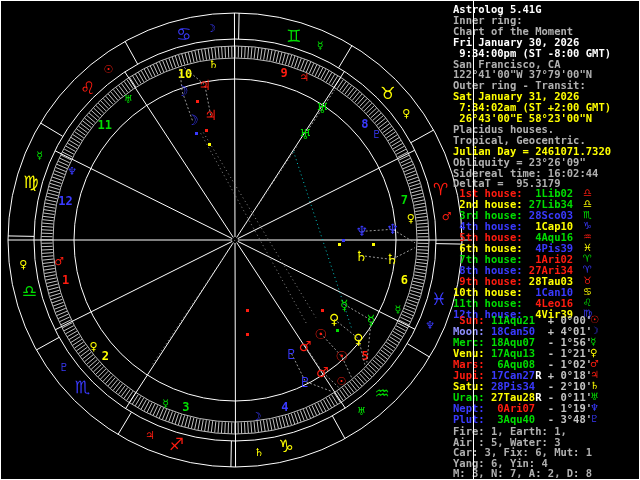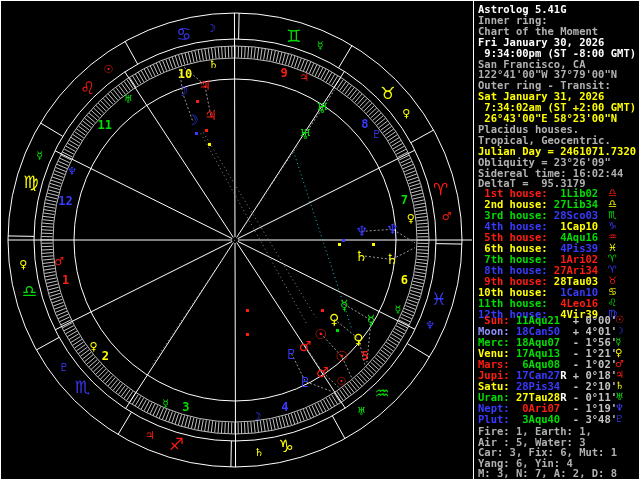--- a/index.html
+++ b/index.html
@@ -1,21 +1,21 @@
 <!DOCTYPE html>
 <html><head>
 <meta charset="utf-8">
 <style>
   html,body{margin:0;padding:0;background:#000;}
   #screen{position:relative;width:640px;height:480px;background:#000;overflow:hidden;
           font-family:"DejaVu Sans Mono", monospace;}
   #frame{position:absolute;left:0;top:0;width:638px;height:478px;border:1px solid #fff;pointer-events:none;}
   #divider{position:absolute;left:473px;top:0;width:1px;height:480px;background:#fff;}
   #wheel{position:absolute;left:0;top:0;}
-  #panel{position:absolute;left:478px;top:0;width:160px;height:480px;font-weight:bold;
+  #panel{position:absolute;left:453px;top:0;width:160px;height:480px;font-weight:bold;
          font-size:10.5px;white-space:pre;}
   .pl{position:absolute;left:0;height:11px;line-height:11px;white-space:pre;}
   .g{position:absolute;top:-1px;font-family:"DejaVu Sans",sans-serif;font-size:10px;font-weight:bold;}
   svg text{font-weight:bold;}
 </style>
 </head>
 <body>
 
 <div id="screen">
   <svg id="wheel" width="474" height="480">

